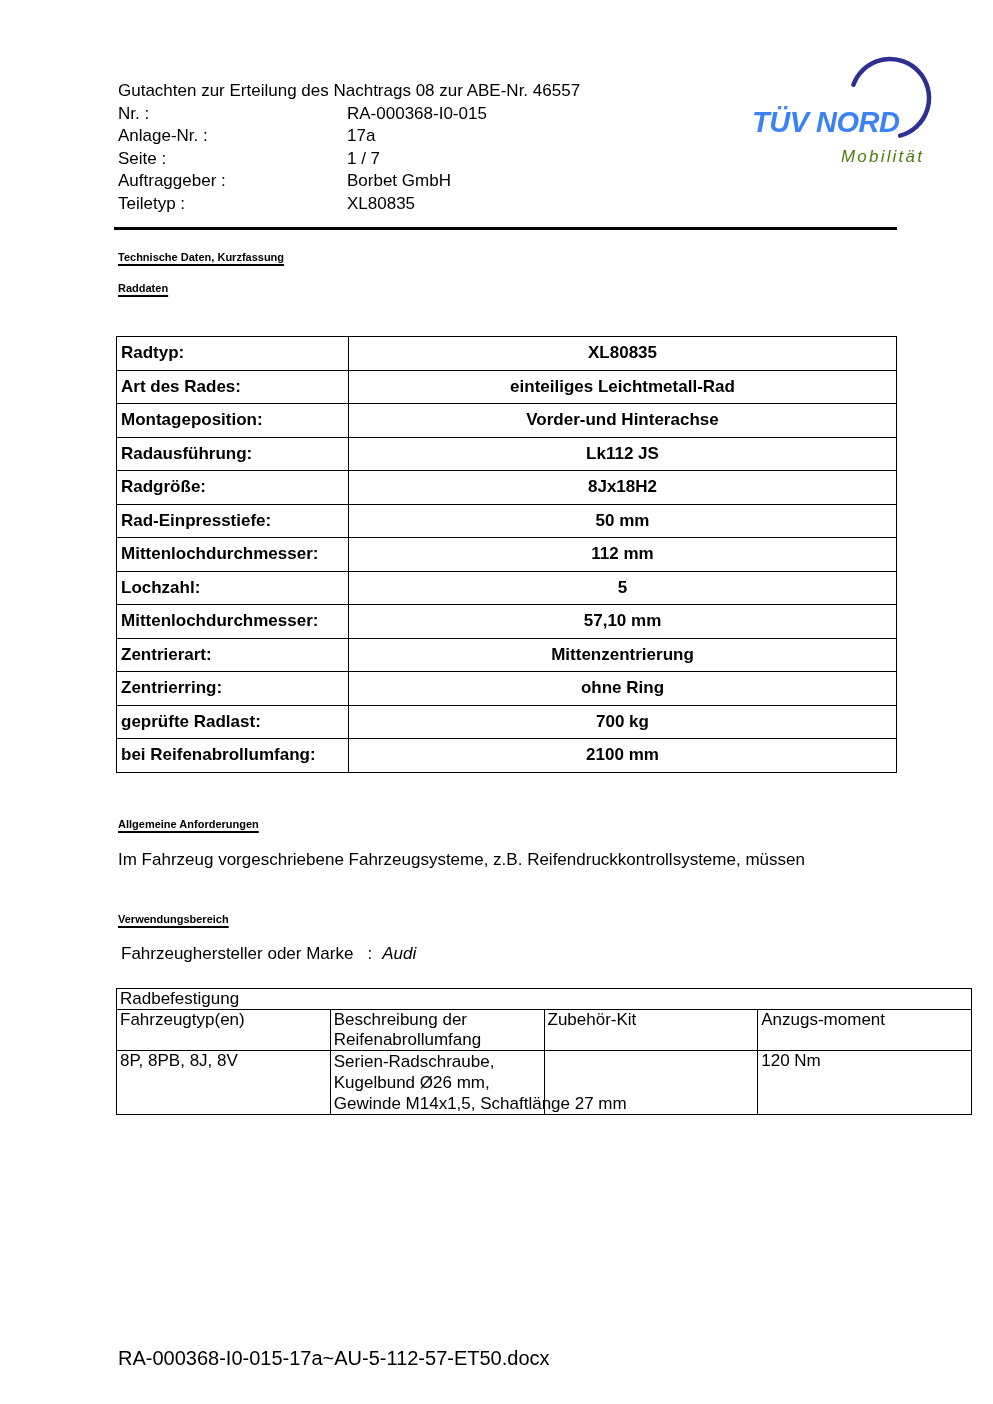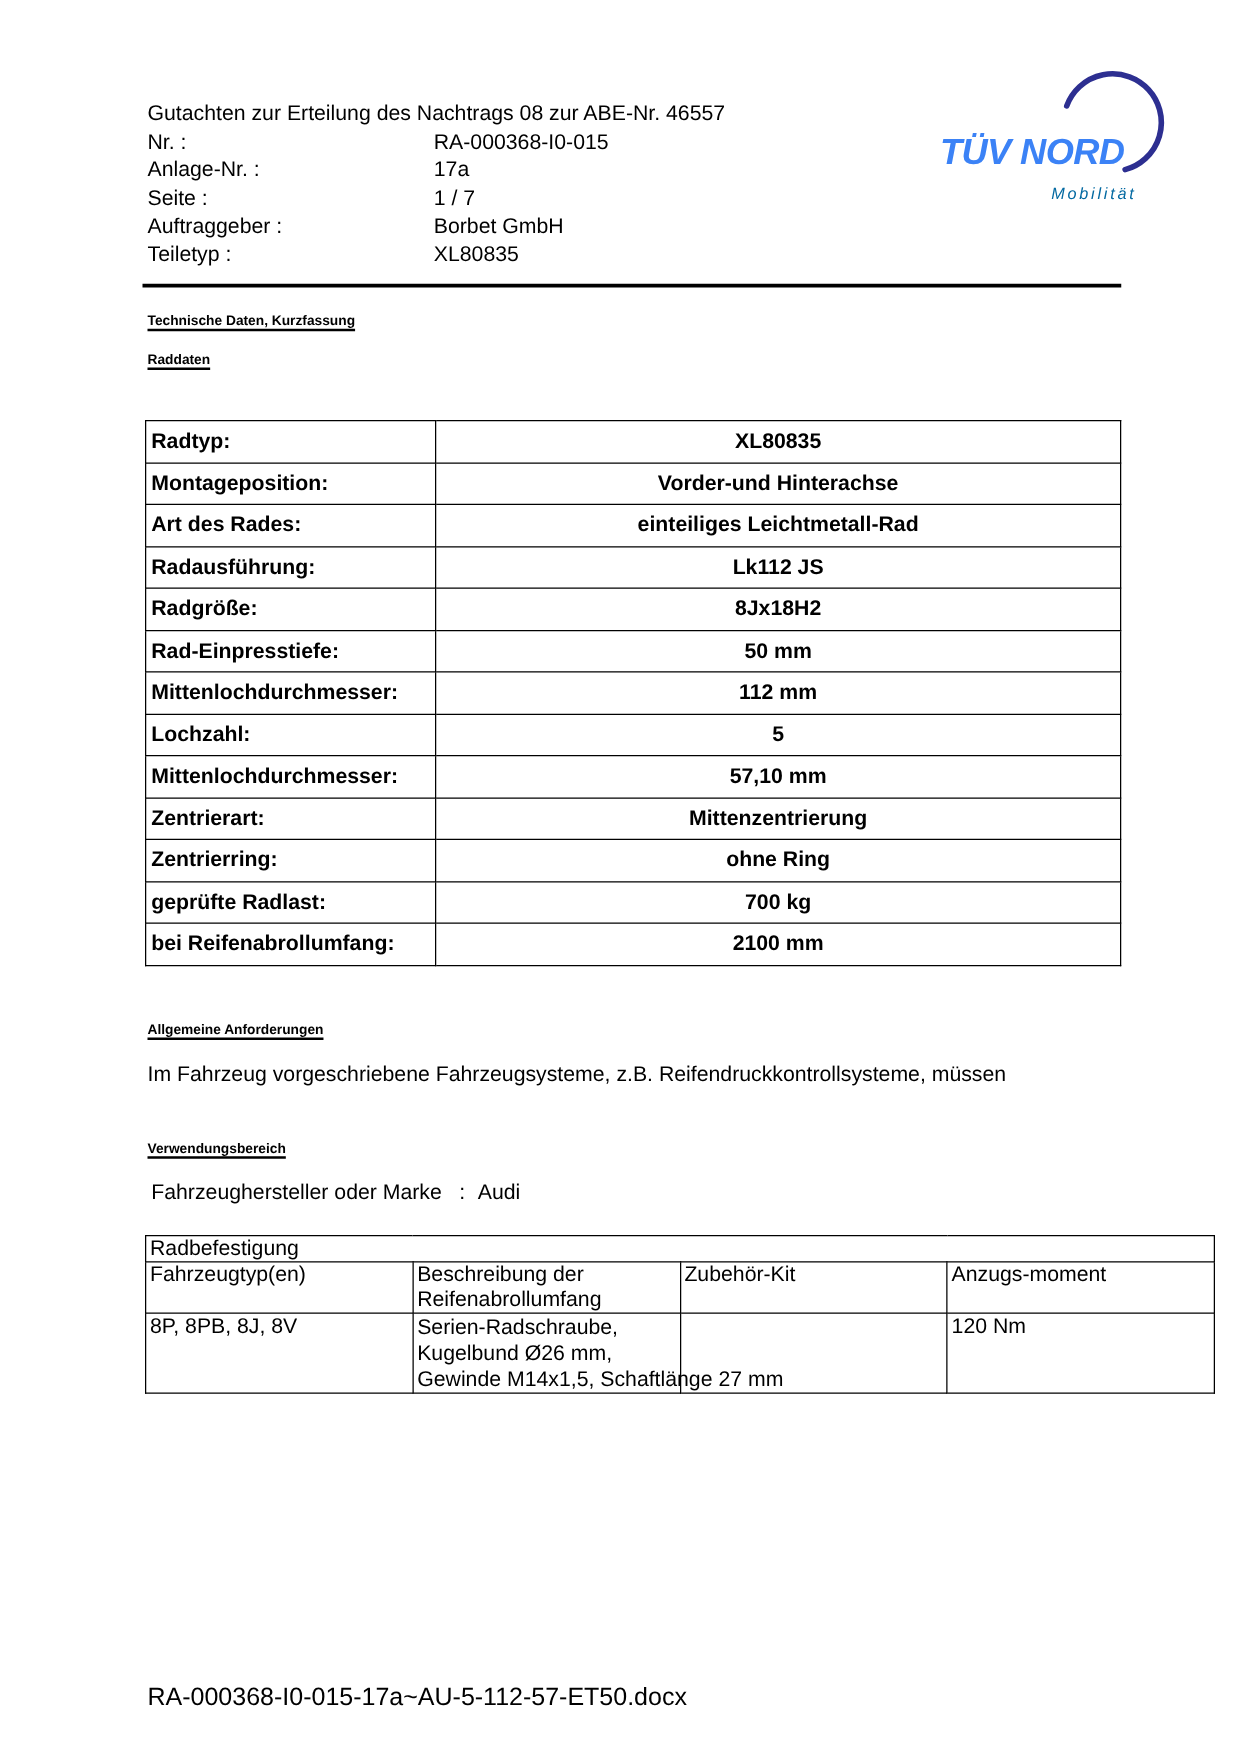--- a/index.html
+++ b/index.html
@@ -22,22 +22,22 @@
   
   .logo-wrap { position: absolute; left: 745px; top: 40px; width: 210px; height: 135px; }
   .logo-arc { position: absolute; left: 0; top: 0; }
   .logo-brand {
     position: absolute; left: 7px; top: 66px;
     font-size: 29px; font-weight: 800; font-style: italic;
     letter-spacing: -0.5px; color: #3b82f6; white-space: nowrap;
   }
   .logo-tagline {
     position: absolute; left: 96px; top: 107px;
-    font-size: 13px; font-style: italic; letter-spacing: 2.2px;
-    color: #0369a1; white-space: nowrap;
+    font-size: 17px; font-style: italic; letter-spacing: 2.2px;
+    color: #4d7c0f; white-space: nowrap;
   }
 
   .divider { position: absolute; left: 114px; top: 227px; width: 783px; height: 3px; background: #000; }
 
   .heading {
     position: absolute; left: 118px;
     font-size: 11px; font-weight: bold;
     text-decoration: underline; text-decoration-thickness: 1.5px; text-underline-offset: 3px;
     white-space: nowrap;
   }
@@ -57,21 +57,21 @@
   .raddaten-table td.cell-value { text-align: center; padding: 0 2px; }
   .val-bold { font-weight: bold; }
 
   
   .para { position: absolute; left: 118px; top: 849px; font-size: 17px; line-height: 22.5px; }
   .para div { white-space: nowrap; }
 
   
   .marke-line { position: absolute; left: 121px; top: 944px; font-size: 17px; white-space: nowrap; }
   .marke-line .sep { margin-left: 14px; }
-  .marke-line .mval { margin-left: 10px; }
+  .marke-line .mval { margin-left: 10px; font-style: italic; }
 
   
   .befestigung-table {
     position: absolute; left: 116px; top: 988px; width: 856px;
     font-size: 17px;
   }
   .befestigung-table td { border: 1.5px solid #000; vertical-align: top; text-align: left; padding: 0 1px 0 3px; }
   .bt-title-row td { height: 19px; }
   .bt-header-row td { height: 39px; }
   .bt-data-row td { height: 60px; }
@@ -117,26 +117,26 @@
   <div class="heading h-tech">Technische Daten, Kurzfassung</div>
   <div class="heading h-rad">Raddaten</div>
 
   <table class="raddaten-table">
     <tbody>
       <tr>
         <td class="cell-label">Radtyp:</td>
         <td class="cell-value val-bold">XL80835</td>
       </tr>
       <tr>
+        <td class="cell-label">Art des Rades:</td>
+        <td class="cell-value">einteiliges Leichtmetall-Rad</td>
+      </tr>
+      <tr>
         <td class="cell-label">Montageposition:</td>
         <td class="cell-value">Vorder-und Hinterachse</td>
-      </tr>
-      <tr>
-        <td class="cell-label">Art des Rades:</td>
-        <td class="cell-value">einteiliges Leichtmetall-Rad</td>
       </tr>
       <tr>
         <td class="cell-label">Radausführung:</td>
         <td class="cell-value val-bold">Lk112 JS</td>
       </tr>
       <tr>
         <td class="cell-label">Radgröße:</td>
         <td class="cell-value">8Jx18H2</td>
       </tr>
       <tr>

